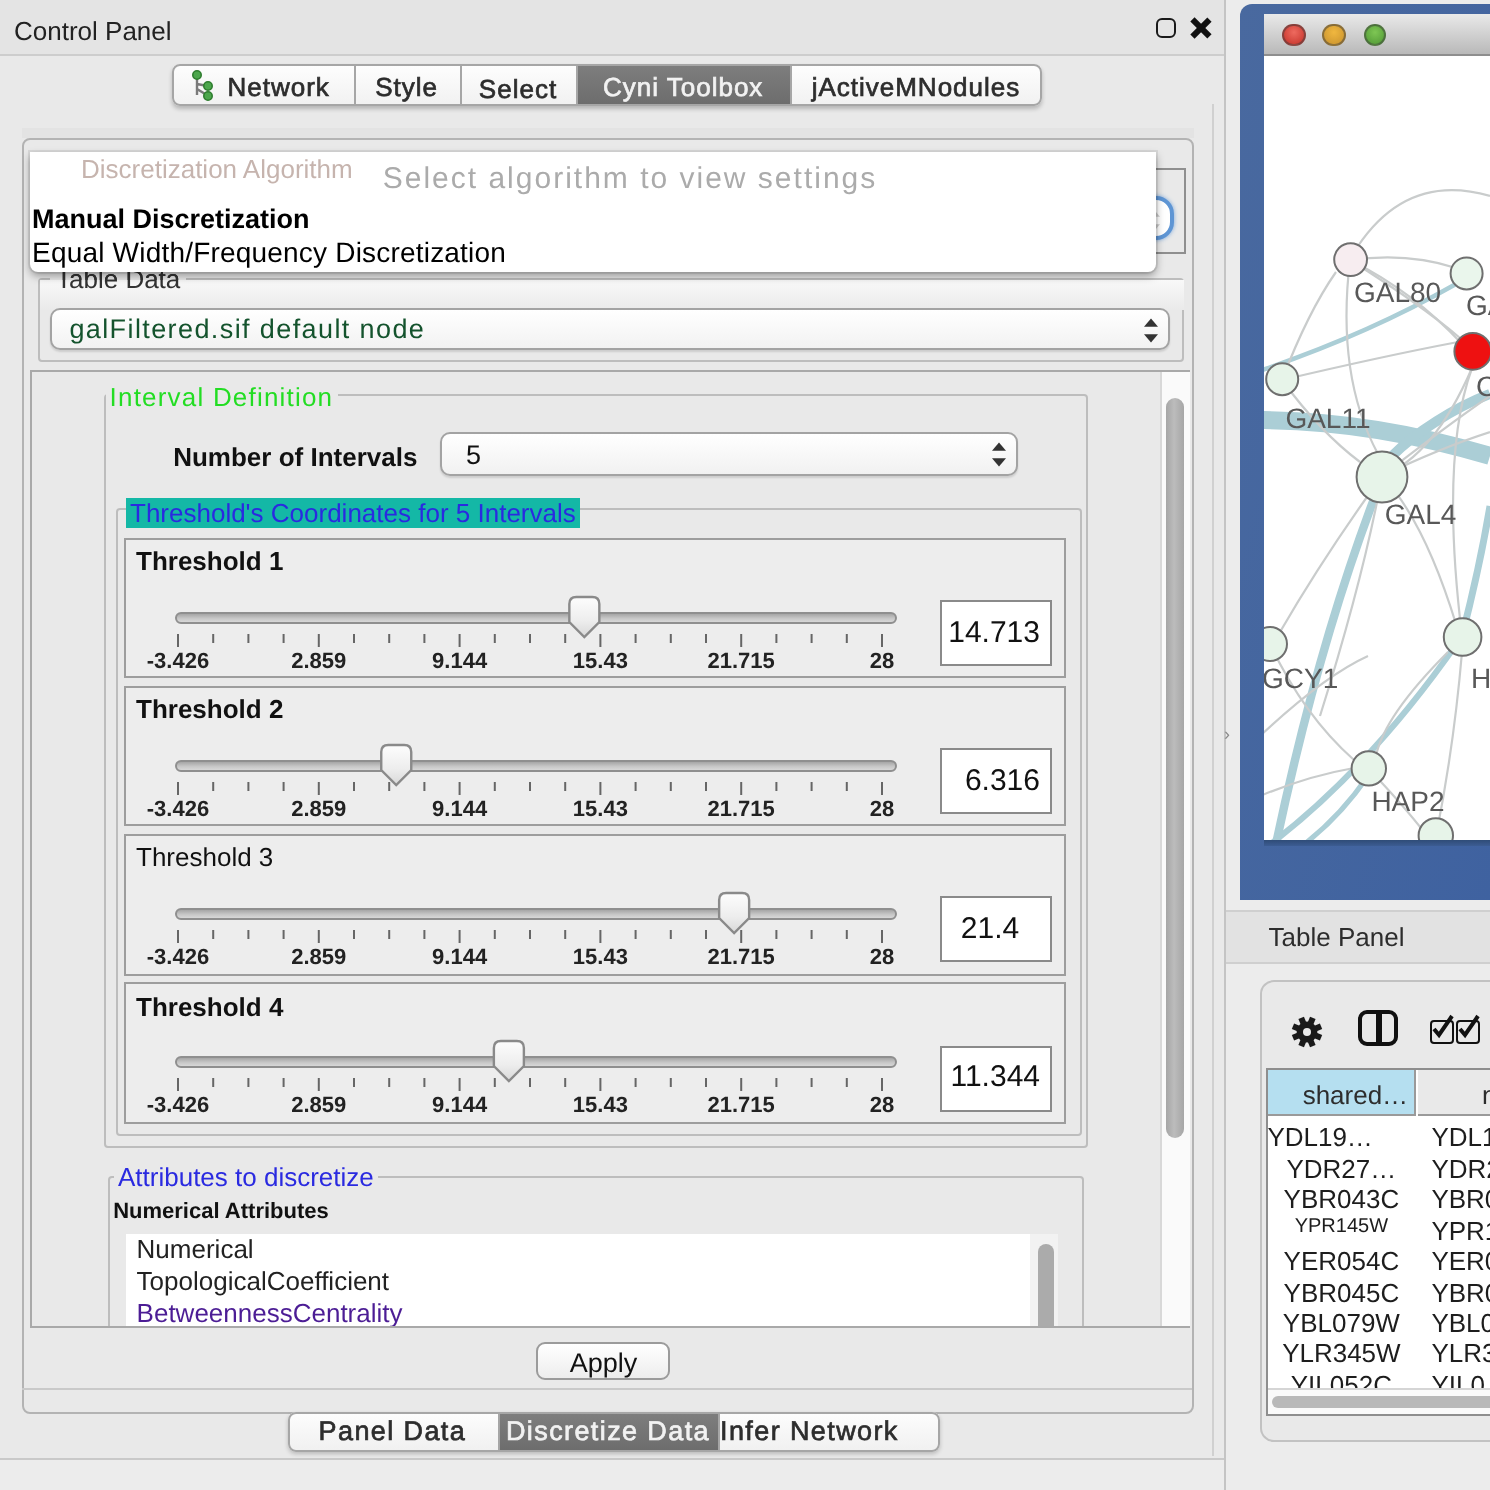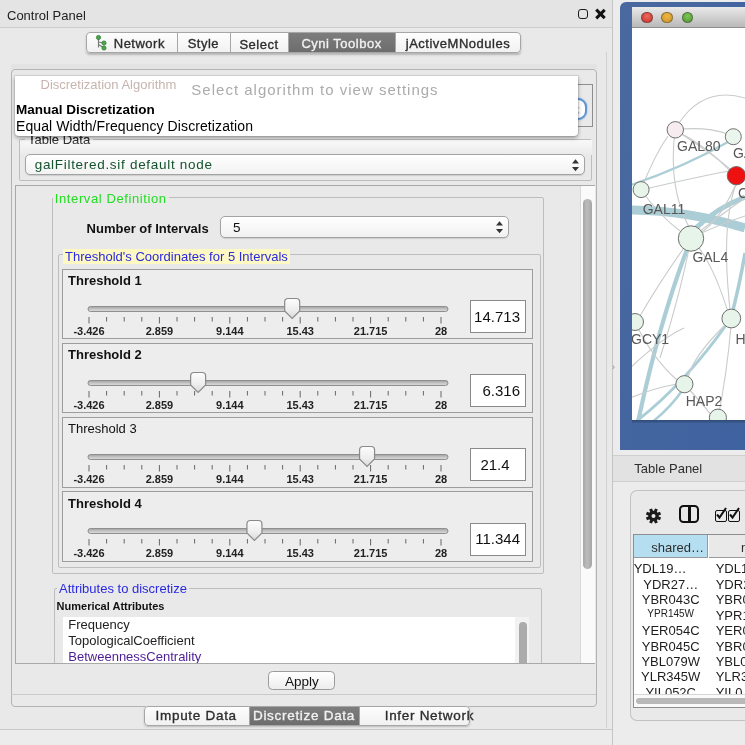--- a/index.html
+++ b/index.html
@@ -61,21 +61,21 @@
 <div class="a" style="left:35.6px;top:11.0px;width:492.4px;height:377.0px;border:1px solid #bdbdbd;border-radius:2px;box-shadow:inset 0 0 0 0 #fff;"></div>
 <div class="lbl" style="left:36.8px;top:4.5px;background:#e9e9e9;padding:0 2px;font-size:13px;letter-spacing:0.6px;color:#23dd23;">Interval Definition</div>
 <div class="lbl" style="left:70.6px;top:34.5px;font-size:13px;font-weight:bold;color:#111;">Number of Intervals</div>
 <div class="a" style="left:204.0px;top:30.0px;width:289px;height:22px;border:1px solid #a3a3a3;border-radius:5px;background:linear-gradient(#ffffff,#f1f1f1);box-shadow:0 1px 1px rgba(0,0,0,0.12);"></div>
 <div class="lbl" style="left:217.0px;top:33.5px;font-size:13.5px;color:#111;">5</div>
 <svg class="a" style="left:478.5px;top:34.5px;" width="9" height="13" viewBox="0 0 9 13">
           <path d="M4.5 0.2 L8 4.4 L1 4.4 Z" fill="#333"></path>
           <path d="M4.5 12.3 L8 8.1 L1 8.1 Z" fill="#333"></path>
         </svg>
 <div class="a" style="left:42.4px;top:68.0px;width:482.6px;height:314.0px;border:1px solid #bdbdbd;border-radius:2px;box-shadow:inset 0 0 0 0 #fff;"></div>
-<div class="lbl" style="left:47.0px;top:62.5px;background:#fef9c3;padding:0 2px;font-size:13px;color:#2a2ae0;">Threshold's Coordinates for 5 Intervals</div>
+<div class="lbl" style="left:47.0px;top:62.5px;background:#14b8a6;padding:0 2px;font-size:13px;color:#2a2ae0;">Threshold's Coordinates for 5 Intervals</div>
 <div class="a" style="left:46.0px;top:82.5px;width:471.0px;height:70.7px;border:1px solid #9d9d9d;background:#ededed;"></div>
 <div class="lbl" style="left:52.0px;top:87.0px;font-size:13px;font-weight:bold;color:#111;">Threshold 1</div>
 <svg class="a" style="left:46.0px;top:107.5px;" width="471" height="31" viewBox="0 0 471 31">
           <defs>
             <linearGradient id="tr268" x1="0" y1="0" x2="0" y2="1">
               <stop offset="0" stop-color="#9f9f9f"></stop>
               <stop offset="0.55" stop-color="#c7c7c7"></stop>
               <stop offset="1" stop-color="#dcdcdc"></stop>
             </linearGradient>
             <linearGradient id="th268" x1="0" y1="0" x2="0" y2="1">
@@ -174,36 +174,36 @@
 <div class="lbl" style="left:213.8px;top:361.1px;width:60px;margin-left:-30px;text-align:center;font-size:11px;font-weight:bold;color:#222;">9.144</div>
 <div class="lbl" style="left:284.2px;top:361.1px;width:60px;margin-left:-30px;text-align:center;font-size:11px;font-weight:bold;color:#222;">15.43</div>
 <div class="lbl" style="left:354.6px;top:361.1px;width:60px;margin-left:-30px;text-align:center;font-size:11px;font-weight:bold;color:#222;">21.715</div>
 <div class="lbl" style="left:425.0px;top:361.1px;width:60px;margin-left:-30px;text-align:center;font-size:11px;font-weight:bold;color:#222;">28</div>
 <div class="a" style="left:454.0px;top:336.6px;width:56px;height:33px;border:1px solid #8a8a8a;background:#fff;"></div>
 <div class="lbl" style="left:454.0px;top:344.1px;width:50px;text-align:right;font-size:15px;color:#111;">11.344</div>
 <div class="a" style="left:37.7px;top:401.5px;width:488.6px;height:110.0px;border:1px solid #bdbdbd;border-radius:2px;box-shadow:inset 0 0 0 0 #fff;"></div>
 <div class="lbl" style="left:41.0px;top:395.0px;background:#e9e9e9;padding:0 2px;font-size:13px;color:#2a2ae0;">Attributes to discretize</div>
 <div class="lbl" style="left:40.6px;top:413.5px;font-size:11px;font-weight:bold;color:#111;">Numerical Attributes</div>
 <div class="a" style="left:47.3px;top:430.6px;width:451.4px;height:60px;background:#fff;border:0;"></div>
-<div class="lbl" style="left:52.3px;top:431.2px;font-size:13px;color:#222;">Frequency</div>
+<div class="lbl" style="left:52.3px;top:431.2px;font-size:13px;color:#222;">Numerical</div>
 <div class="lbl" style="left:52.3px;top:447.0px;font-size:13px;color:#222;">TopologicalCoefficient</div>
 <div class="lbl" style="left:52.3px;top:462.8px;font-size:13px;color:#4c1d95;">BetweennessCentrality</div>
 <div class="a" style="left:498.7px;top:430.6px;width:14.5px;height:60px;background:#f2f2f2;"></div>
 <div class="a" style="left:503.0px;top:435.9px;width:8px;height:50px;background:#ababab;border-radius:4px 4px 0 0;"></div>
 </div>
 <div class="a" style="left:11px;top:693.5px;width:585px;height:1px;background:#c9c9c9;"></div>
 <div class="a" style="left:268.3px;top:671.3px;width:67px;height:19px;border:1px solid #9b9b9b;border-radius:4.5px;background:linear-gradient(#ffffff,#ededed);"></div>
 <div class="lbl" style="left:268.3px;top:673.5px;width:67px;text-align:center;font-size:13.5px;color:#111;">Apply</div>
 <div class="a" style="left:143.6px;top:705.5px;width:326.4px;height:20px;border-radius:4px;background:linear-gradient(#fdfdfd,#f0f0f0);box-shadow:0 1px 2px rgba(0,0,0,0.2);"></div>
 <div class="a" style="left:143.6px;top:705.5px;width:105.2px;height:20px;border-radius:4px 0 0 4px;"></div>
-<div class="lbl" style="left:143.6px;top:708px;width:105.2px;text-align:center;font-size:13.5px;letter-spacing:0.7px;-webkit-text-stroke:0.35px;color:#2d2d2d;">Impute Data</div>
+<div class="lbl" style="left:143.6px;top:708px;width:105.2px;text-align:center;font-size:13.5px;letter-spacing:0.7px;-webkit-text-stroke:0.35px;color:#2d2d2d;">Panel Data</div>
 <div class="a" style="left:248.8px;top:705.5px;width:110.4px;height:20px;background:linear-gradient(#7e7e7e,#6c6c6c);border-left:1px solid #a6a6a6;"></div>
 <div class="lbl" style="left:248.8px;top:708px;width:110.4px;text-align:center;font-size:13.5px;letter-spacing:0.7px;-webkit-text-stroke:0.35px;color:#f2f2f2;">Discretize Data</div>
 <div class="a" style="left:359.2px;top:705.5px;width:110.8px;height:20px;border-radius:0 4px 4px 0;border-left:1px solid #a6a6a6;"></div>
-<div class="lbl" style="left:374px;top:708px;width:110.8px;text-align:center;font-size:13.5px;letter-spacing:0.7px;-webkit-text-stroke:0.35px;color:#2d2d2d;">Infer Network</div>
+<div class="lbl" style="left:360px;top:708px;width:110.8px;text-align:left;font-size:13.5px;letter-spacing:0.7px;-webkit-text-stroke:0.35px;color:#2d2d2d;">Infer Network</div>
 <div class="a" style="left:143.6px;top:705.5px;width:326.4px;height:20px;border:1px solid #a6a6a6;border-radius:4px;"></div>
 <div class="a" style="left:605.5px;top:52px;width:1px;height:676px;background:#d0d0d0;"></div>
 <div class="a" style="left:0;top:729px;width:612px;height:1px;background:#c9c9c9;"></div>
 <div class="a" style="left:0;top:730px;width:612px;height:15px;background:#ececec;"></div>
 </div>
 <div class="a" style="left:612px;top:0;width:133px;height:745px;background:#ececec;">
 <div class="a" style="left:0;top:0;width:1px;height:745px;background:#c4c4c4;"></div>
 <div class="lbl" style="left:0px;top:362px;font-size:9px;color:#8a8a8a;">›</div>
 <div class="a" style="left:8.0px;top:2px;width:125px;height:448px;background:linear-gradient(105deg,#49699f,#3f62a0);border-radius:6px 0 0 0;"></div>
 <div class="a" style="left:20.0px;top:7px;width:113px;height:21px;background:linear-gradient(#e9e9e9,#b9b9b9);border-bottom:1px solid #8e8e8e;"></div>

